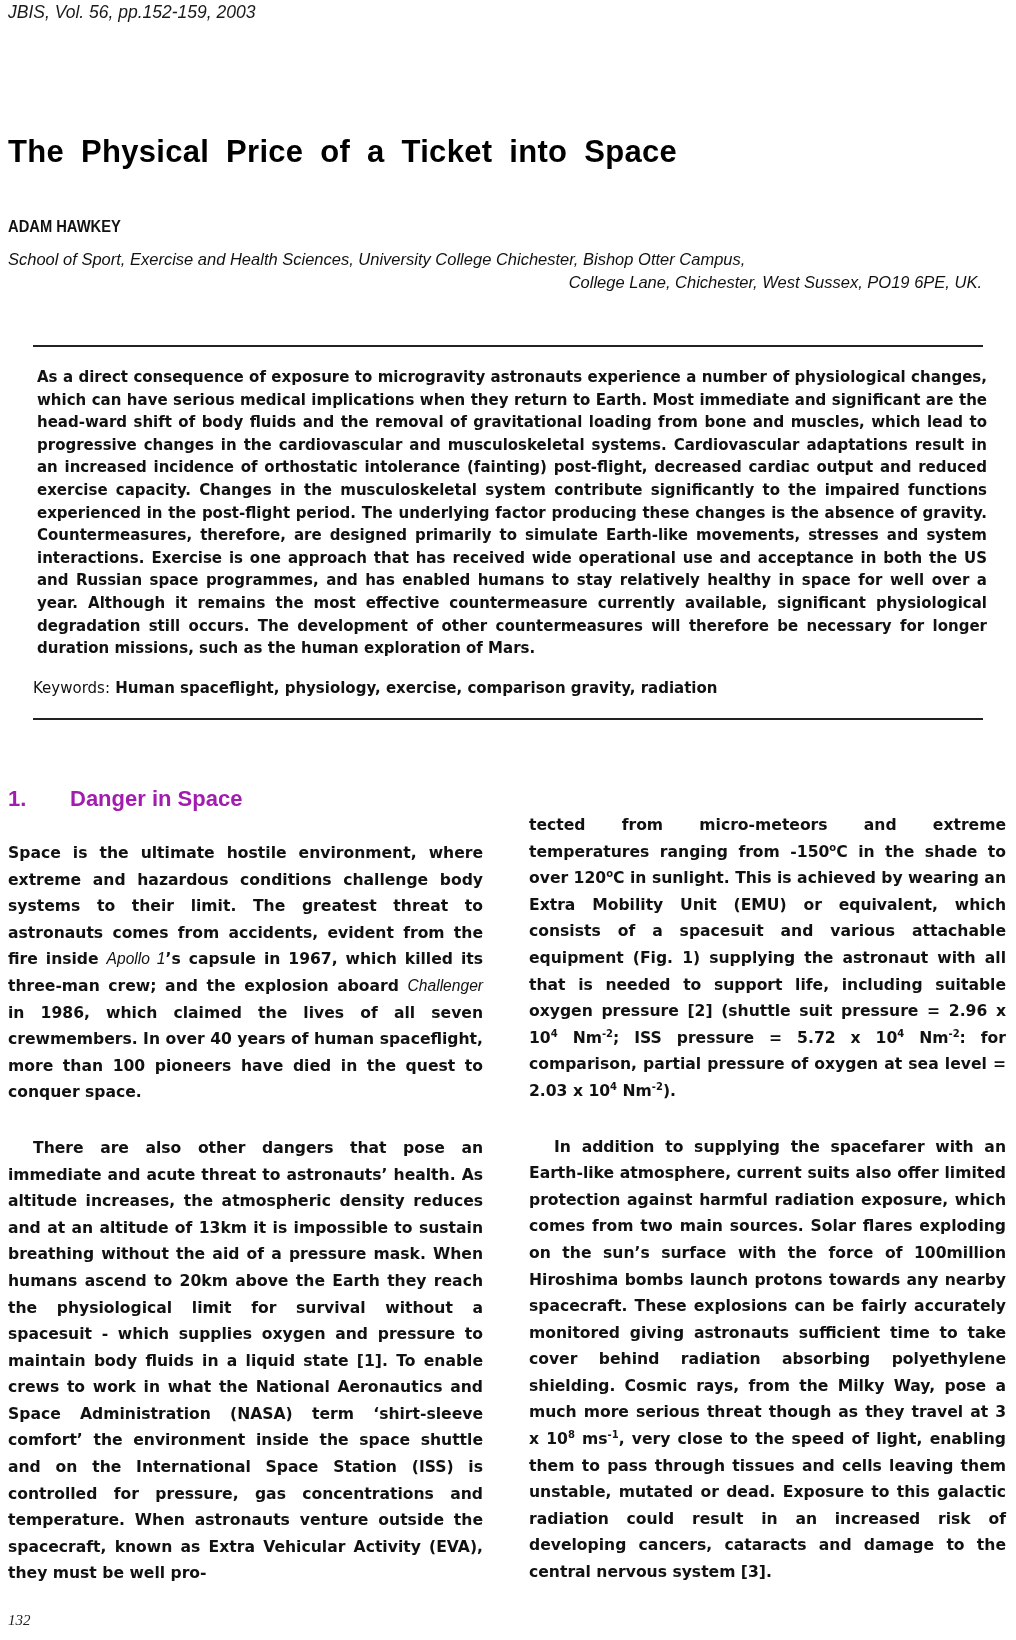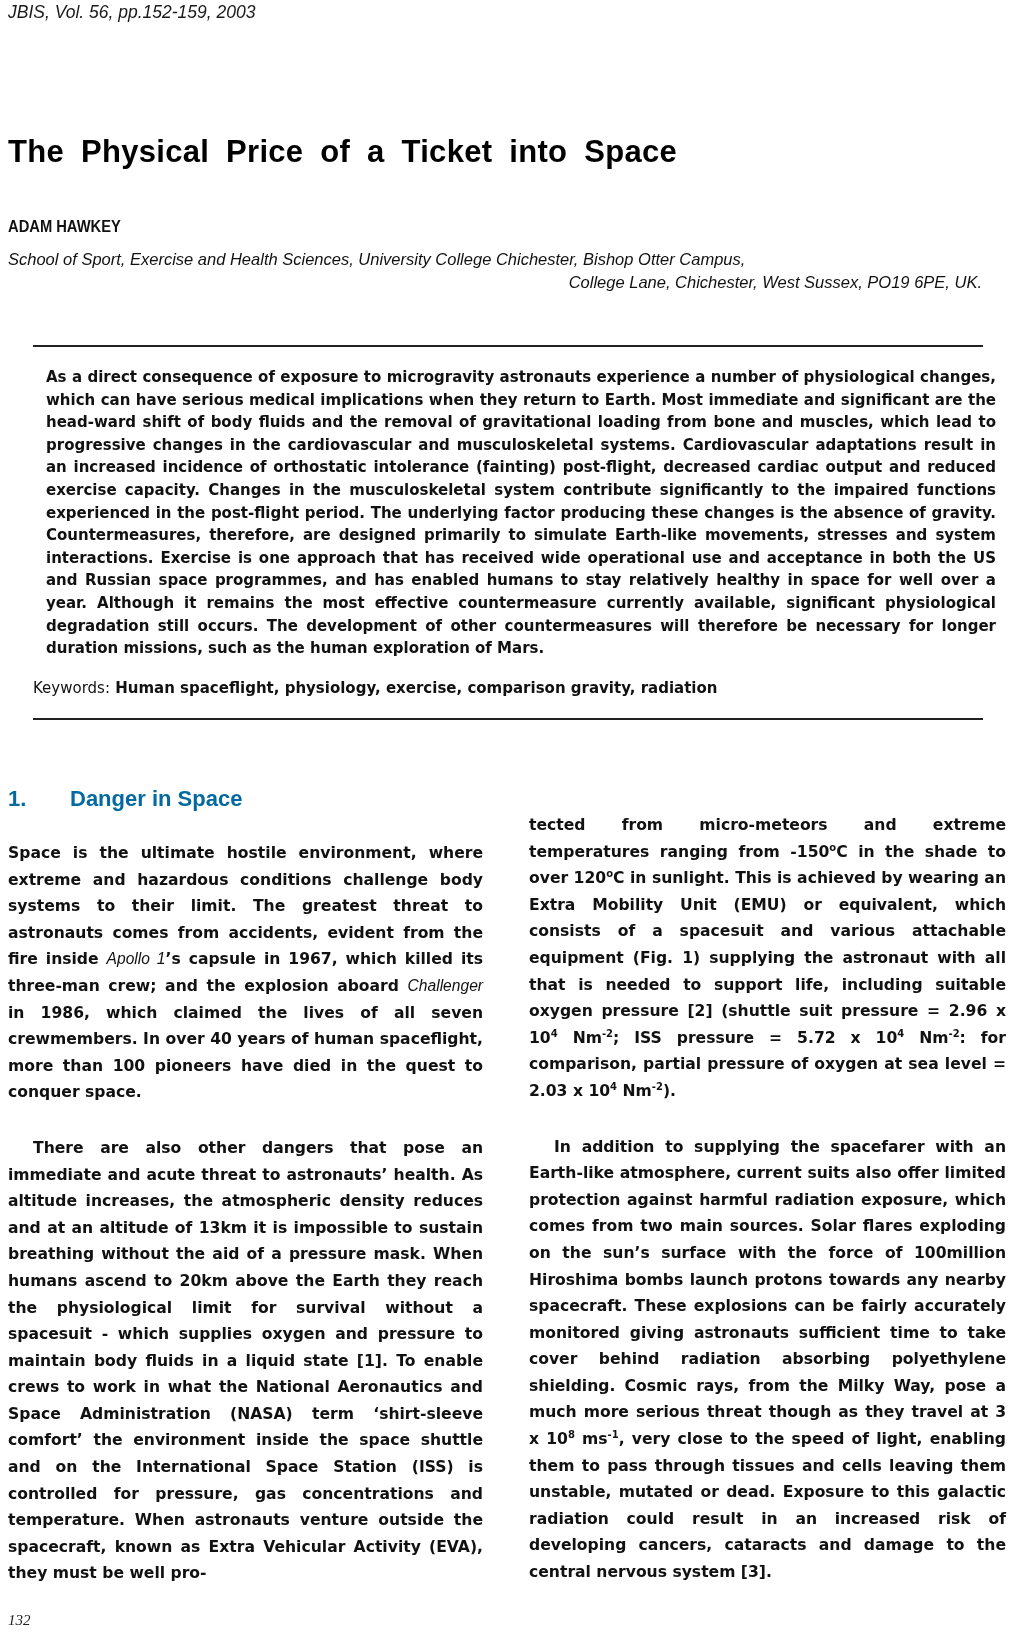--- a/index.html
+++ b/index.html
@@ -23,32 +23,32 @@
     transform: scaleX(0.92); transform-origin: left;
   }
   .affil-line1 { position: absolute; left: 8px; top: 250px; font-style: italic; font-size: 16.5px; }
   .affil-line2 { position: absolute; right: 34px; top: 273px; font-style: italic; font-size: 16.5px; }
   .rule {
     position: absolute; left: 33px; width: 950px; height: 2px; background: #222;
   }
   .rule.top { top: 345px; }
   .rule.bottom { top: 718px; }
   .abstract {
-    position: absolute; left: 46px; top: 366px; width: 950px;
+    position: absolute; left: 37px; top: 366px; width: 950px;
     font-family: "DejaVu Sans", sans-serif; font-weight: bold;
     font-size: 15px; line-height: 22.6px; text-align: justify; color: #111;
   }
   .keywords {
     position: absolute; left: 33px; top: 679px; width: 950px;
     font-family: "DejaVu Sans", sans-serif; font-size: 15px; font-weight: bold; color: #111;
   }
   .keywords .kw-label { font-weight: 400; }
   .section-heading {
     position: absolute; left: 8px; top: 786px;
-    font-weight: 900; font-size: 22px; color: #0369a1;
+    font-weight: 900; font-size: 22px; color: #a21caf;
   }
   .section-heading .num { display: inline-block; width: 62px; }
   .col {
     position: absolute; width: 475px;
     font-family: "DejaVu Sans", sans-serif; font-weight: bold;
     font-size: 15.6px; line-height: 26.6px; text-align: justify; color: #111;
   }
   .col.left { left: 8px; top: 840px; }
   .col.right { left: 529px; top: 812px; width: 477px; }
   .col p { margin: 0; }

